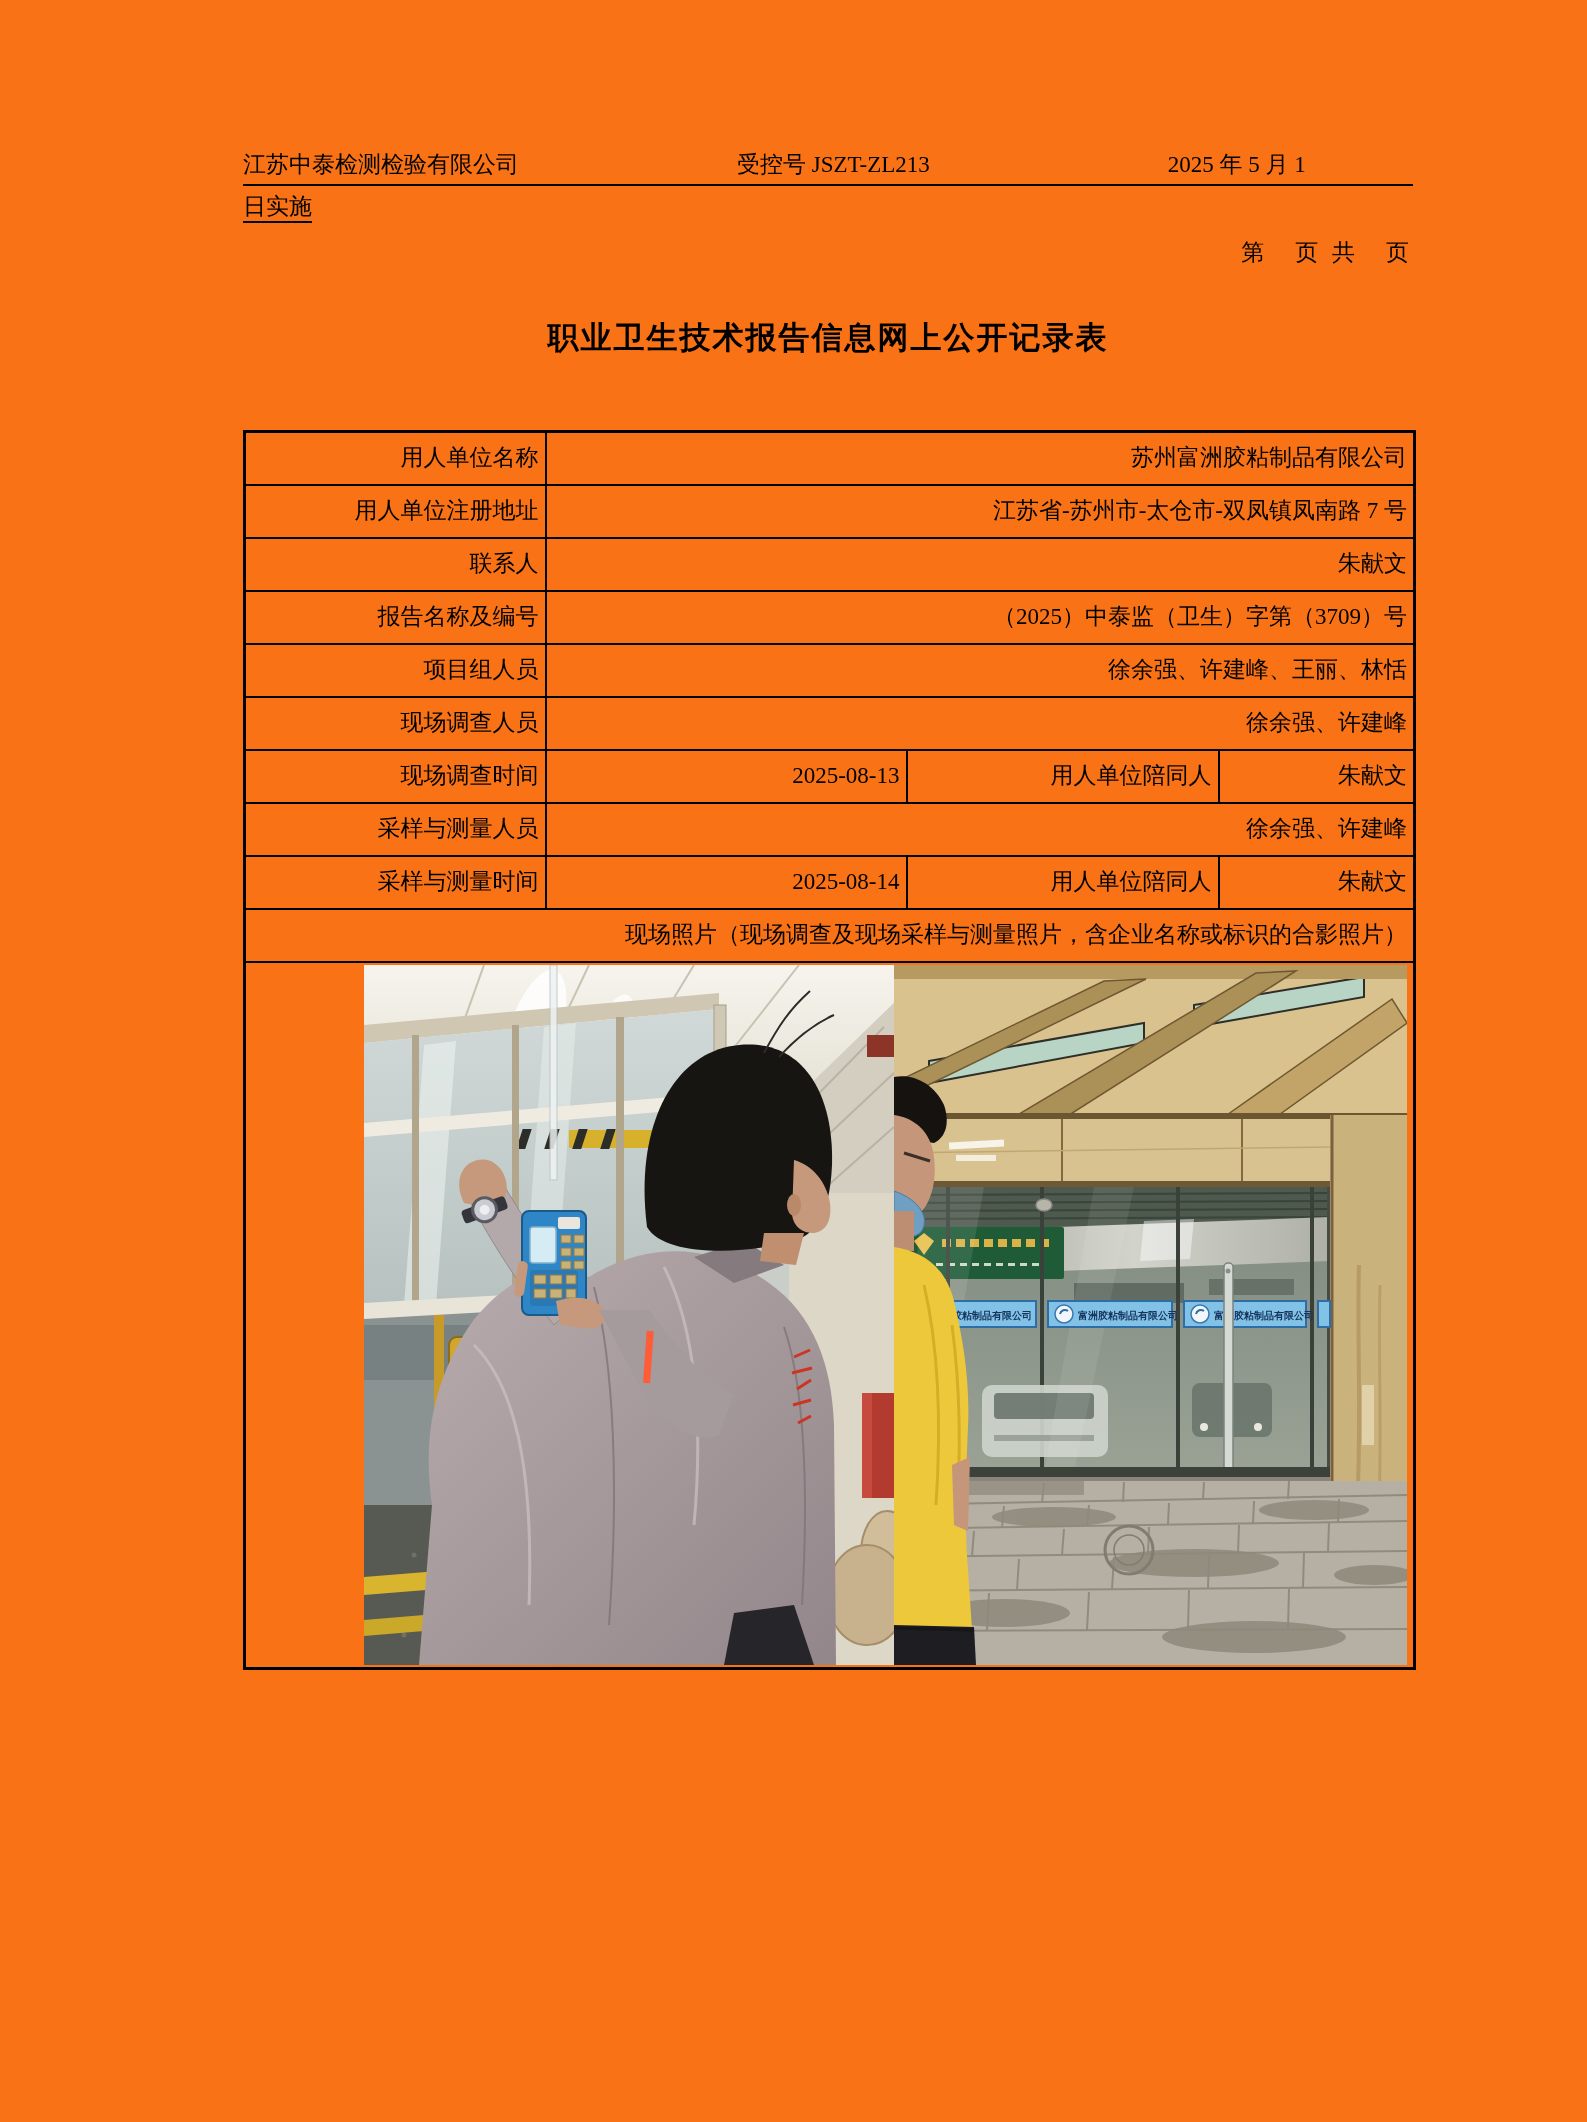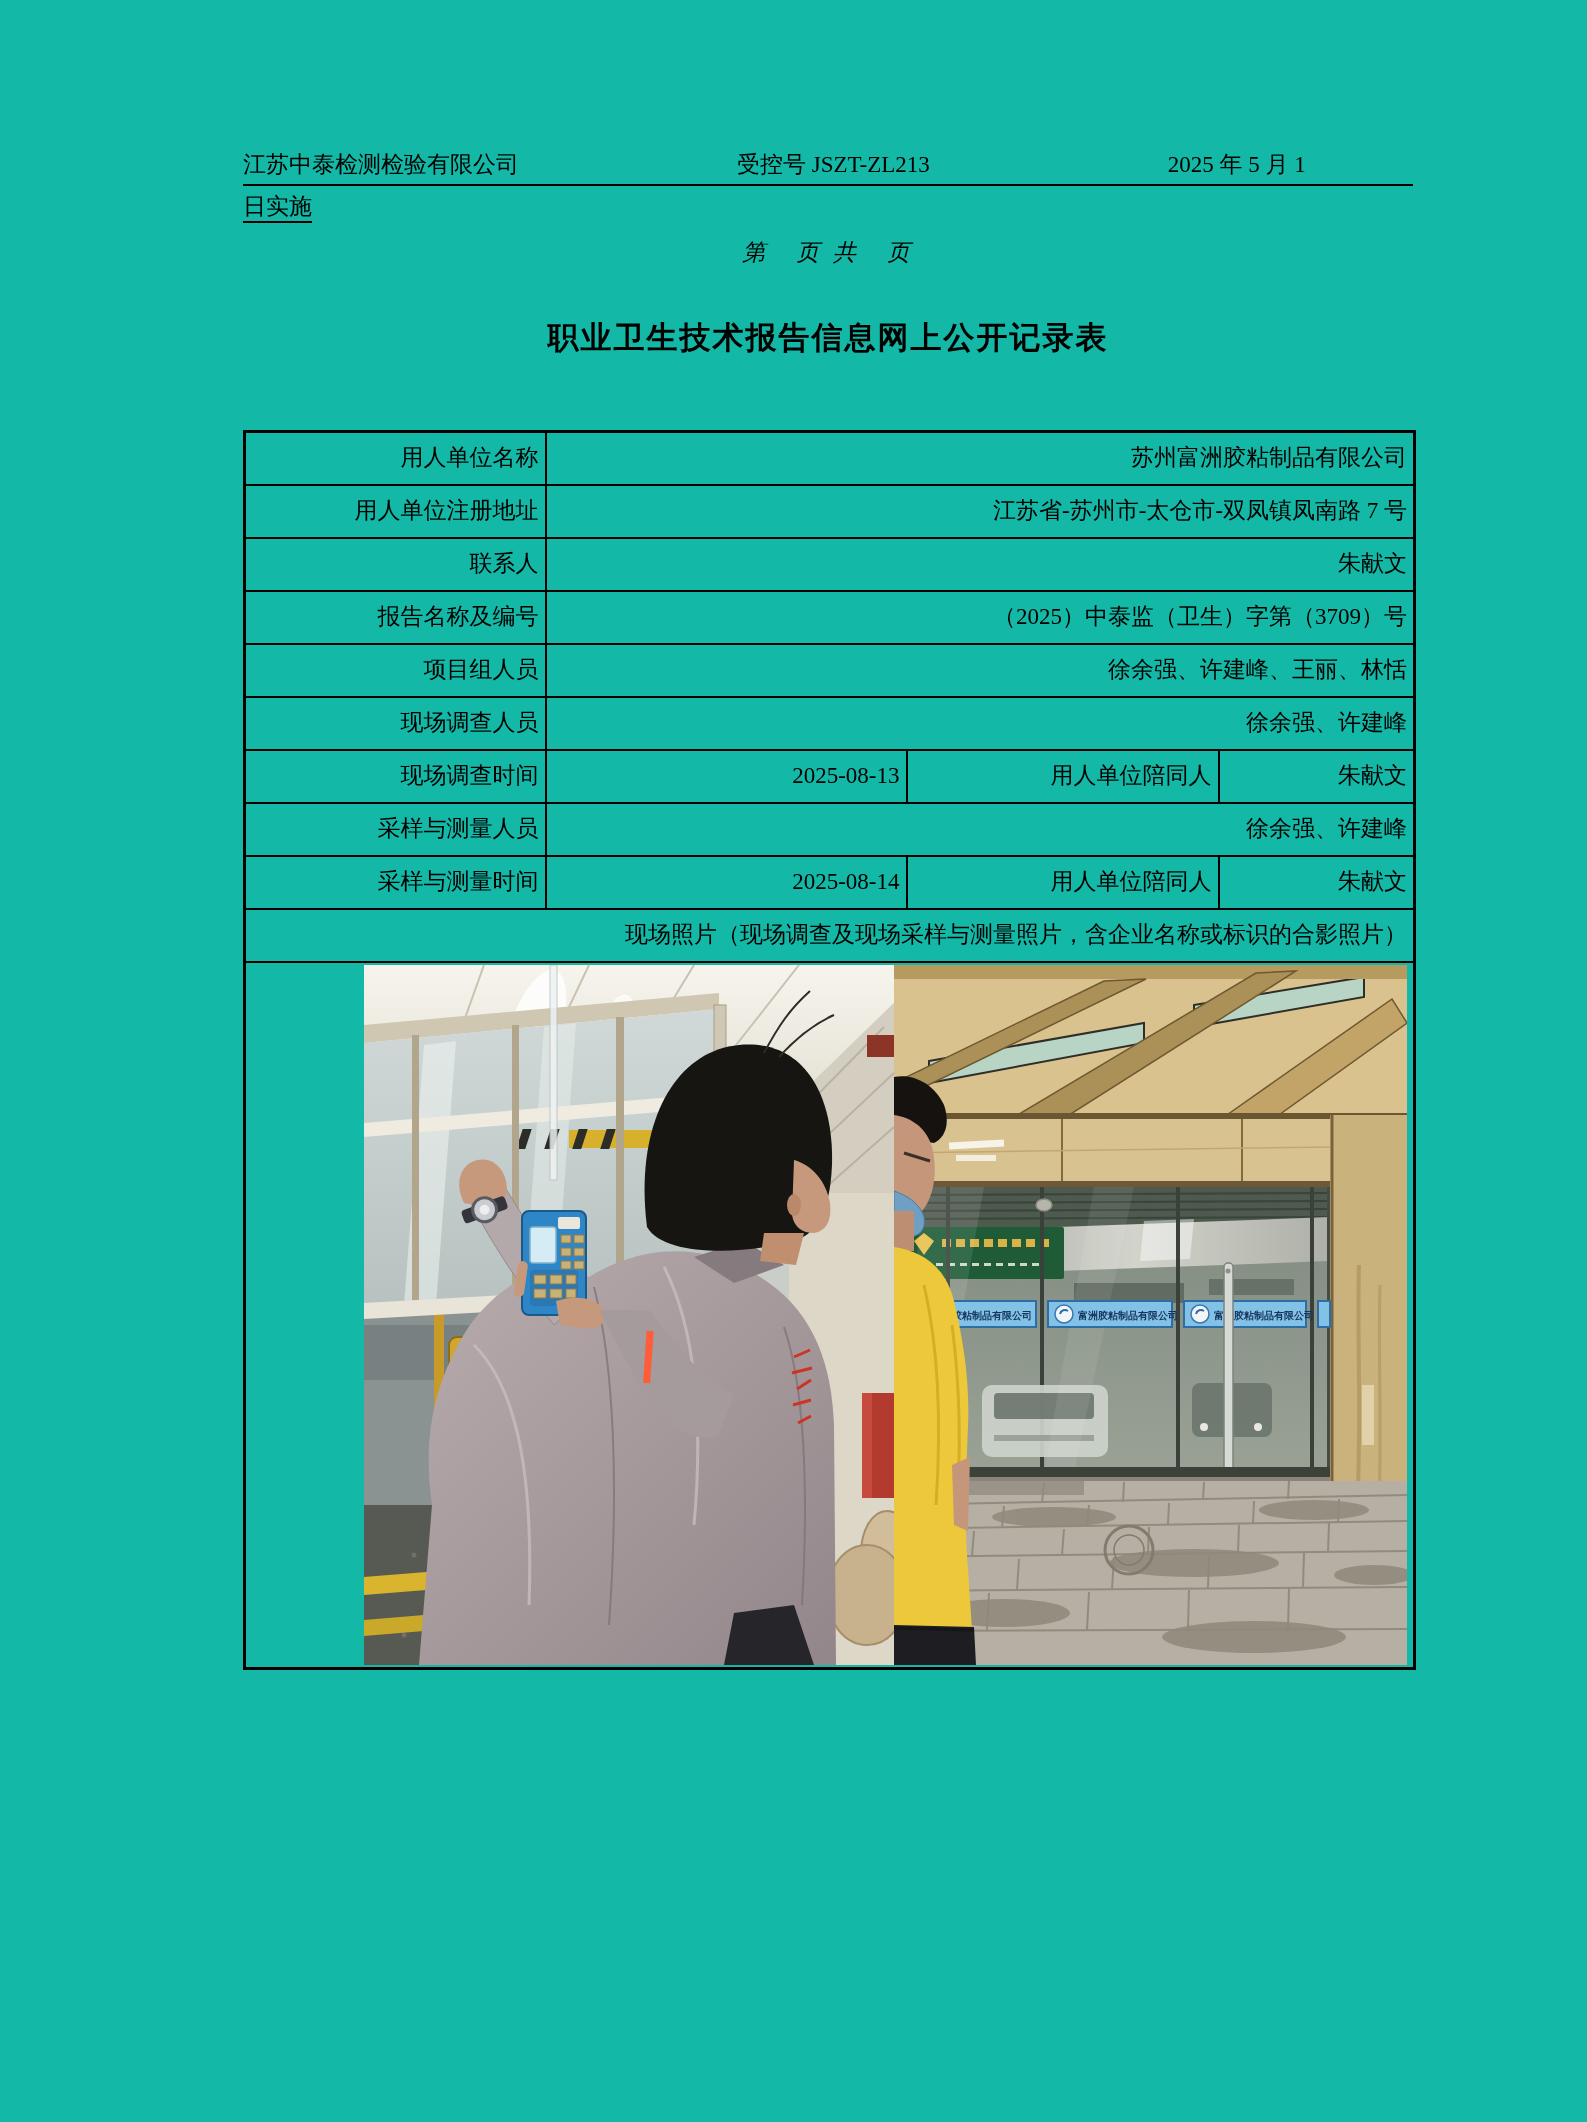--- a/index.html
+++ b/index.html
@@ -1,41 +1,41 @@
 <!DOCTYPE html>
 <html><head>
 <meta charset="utf-8">
 <style>
   * { margin:0; padding:0; box-sizing:border-box; }
   html,body { background:#ffffff; }
   .page {
     position:relative;
     width:1587px; height:2122px;
-    background:#14b8a6;
+    background:#f97316;
     font-family:"Liberation Serif","DejaVu Serif",serif;
     color:#000;
     overflow:hidden;
   }
   .content {
     position:absolute; left:243px; top:148px; width:1170px;
   }
   .hline1 {
     display:flex; align-items:flex-end;
     font-size:23px; line-height:34px;
     border-bottom:2px solid #000; padding-bottom:2px;
     white-space:nowrap;
   }
   .hline1 .seg-company { flex:0 0 auto; }
   .hline1 .seg-control { flex:0 0 auto; margin-left:218px; }
   .hline1 .seg-date    { flex:0 0 auto; margin-left:238px; }
   .hline2 { margin-top:4px; font-size:23px; line-height:34px; }
   .hline2 span { border-bottom:2px solid #000; padding-bottom:2px; }
   .pageline {
     margin-top:14px; font-size:23px; line-height:30px;
-    text-align:center; letter-spacing:4px;font-style:italic;
+    text-align:right; letter-spacing:4px;
   }
   .doc-title {
     margin-top:46px; text-align:center;
     font-family:"Liberation Sans","DejaVu Sans",sans-serif;
     font-weight:bold; font-size:31px; line-height:48px; letter-spacing:2px;
   }
   table.info {
     margin-top:68px;
     width:1170px; table-layout:fixed;
     border-collapse:collapse; border:3px solid #000;

